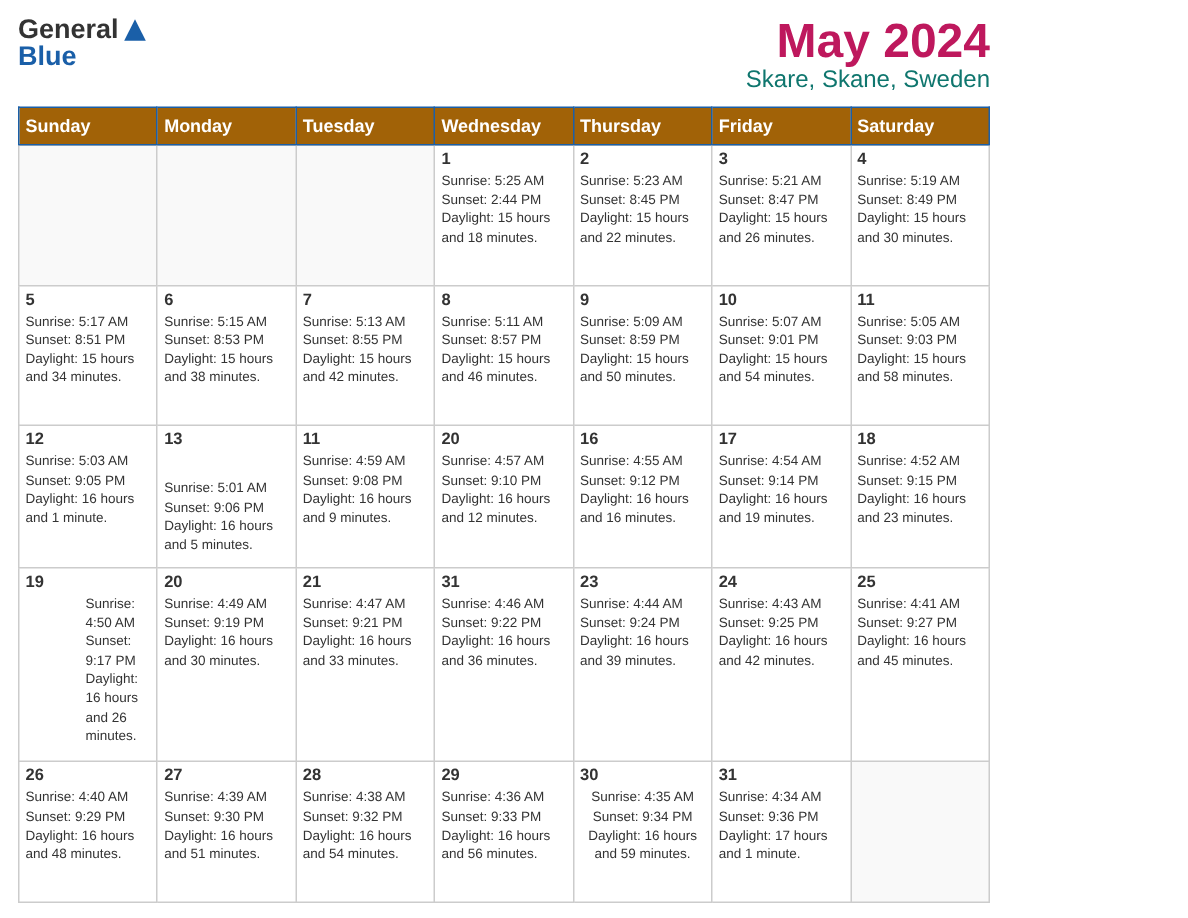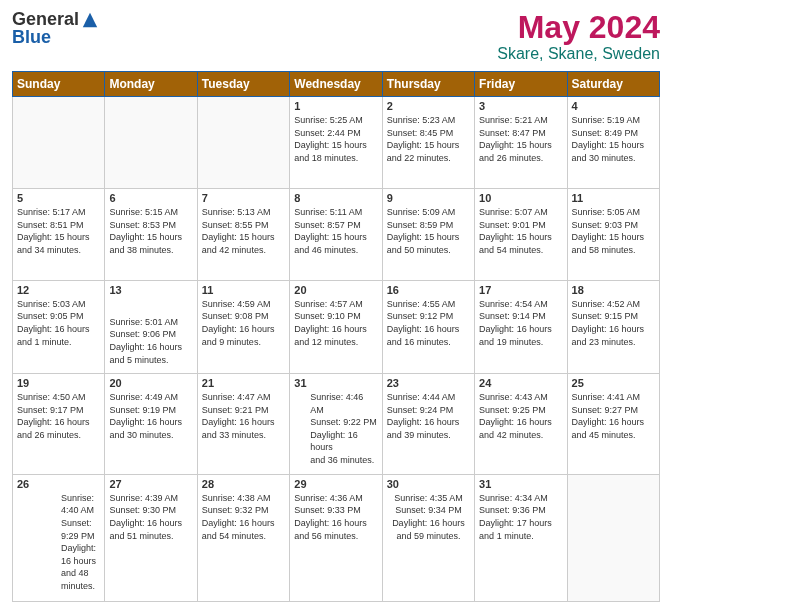--- a/index.html
+++ b/index.html
@@ -264,42 +264,42 @@
             <span class="day-num">18</span>
             <div class="day-info" style="white-space: pre-line;">Sunrise: 4:52 AM
 Sunset: 9:15 PM
 Daylight: 16 hours
 and 23 minutes.</div>
           </td>
         </tr>
         <tr>
           <td>
             <span class="day-num">19</span>
-            <div class="day-info" style="white-space: pre-line;">Sunrise: 4:50 AM
+            <div class="day-info" style="white-space: pre-line; margin-left: 40px;">Sunrise: 4:50 AM
 Sunset: 9:17 PM
 Daylight: 16 hours
 and 26 minutes.</div>
           </td>
           <td>
             <span class="day-num">20</span>
             <div class="day-info" style="white-space: pre-line;">Sunrise: 4:49 AM
 Sunset: 9:19 PM
 Daylight: 16 hours
 and 30 minutes.</div>
           </td>
           <td>
             <span class="day-num">21</span>
             <div class="day-info" style="white-space: pre-line;">Sunrise: 4:47 AM
 Sunset: 9:21 PM
 Daylight: 16 hours
 and 33 minutes.</div>
           </td>
           <td>
             <span class="day-num">31</span>
-            <div class="day-info" style="white-space: pre-line; margin-left: 16px;">Sunrise: 4:46 AM
+            <div class="day-info" style="white-space: pre-line;">Sunrise: 4:46 AM
 Sunset: 9:22 PM
 Daylight: 16 hours
 and 36 minutes.</div>
           </td>
           <td>
             <span class="day-num">23</span>
             <div class="day-info" style="white-space: pre-line;">Sunrise: 4:44 AM
 Sunset: 9:24 PM
 Daylight: 16 hours
 and 39 minutes.</div>
@@ -315,21 +315,21 @@
             <span class="day-num">25</span>
             <div class="day-info" style="white-space: pre-line;">Sunrise: 4:41 AM
 Sunset: 9:27 PM
 Daylight: 16 hours
 and 45 minutes.</div>
           </td>
         </tr>
         <tr>
           <td>
             <span class="day-num">26</span>
-            <div class="day-info" style="white-space: pre-line; margin-left: 44px;">Sunrise: 4:40 AM
+            <div class="day-info" style="white-space: pre-line;">Sunrise: 4:40 AM
 Sunset: 9:29 PM
 Daylight: 16 hours
 and 48 minutes.</div>
           </td>
           <td>
             <span class="day-num">27</span>
             <div class="day-info" style="white-space: pre-line;">Sunrise: 4:39 AM
 Sunset: 9:30 PM
 Daylight: 16 hours
 and 51 minutes.</div>

